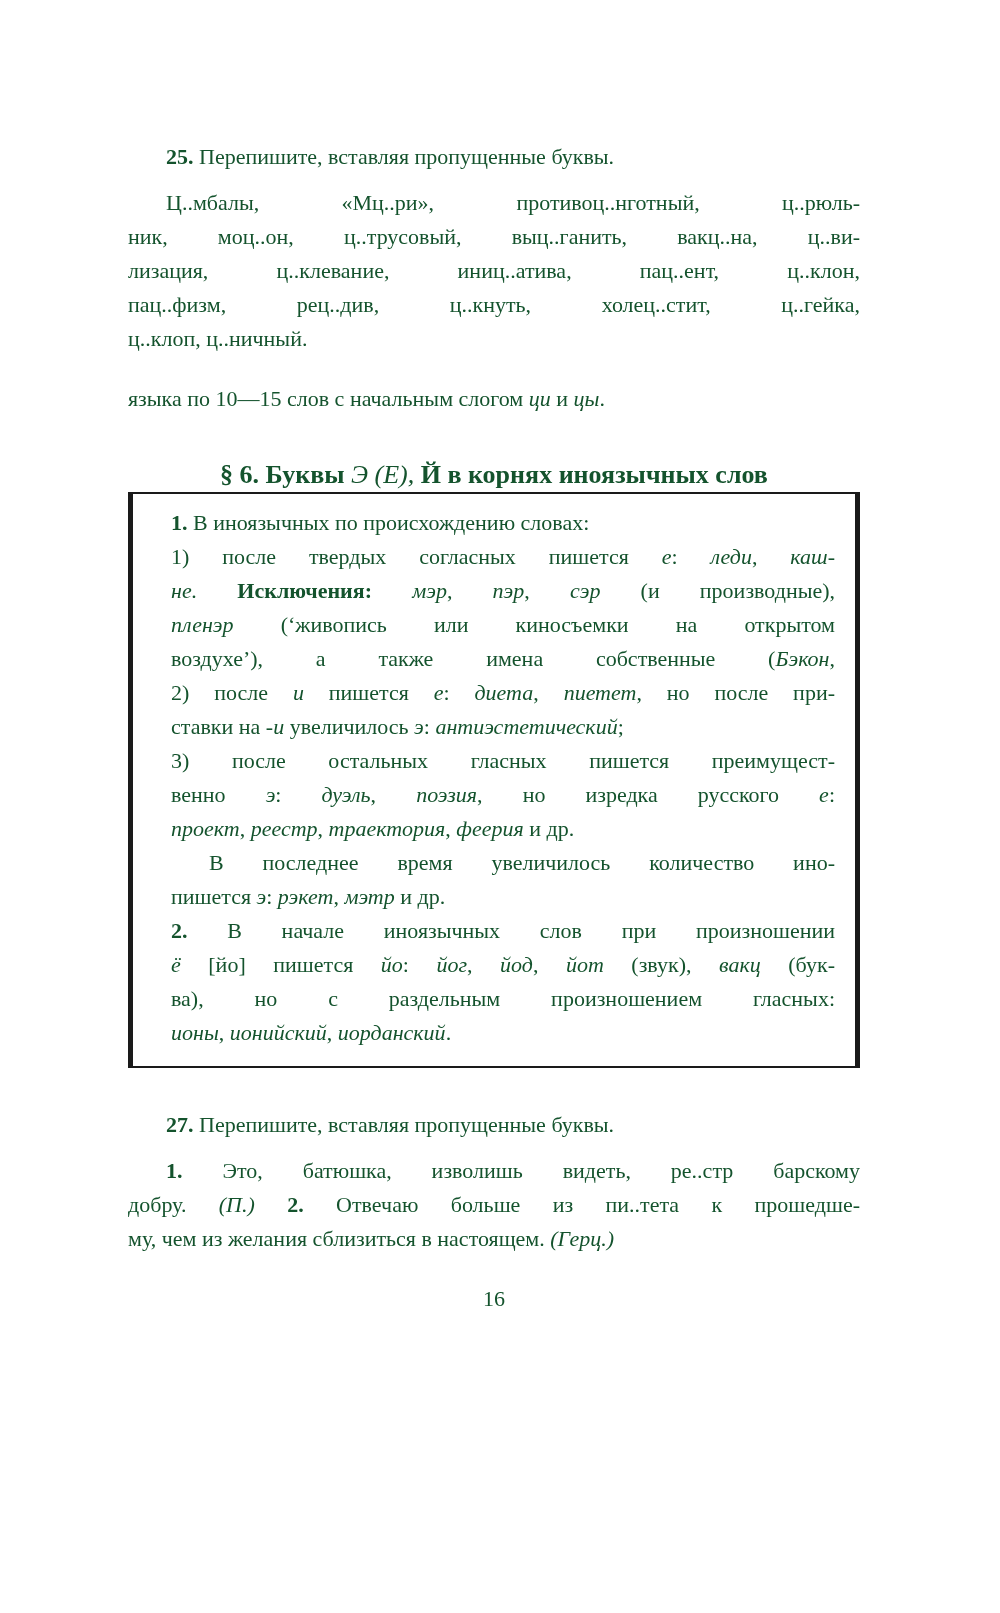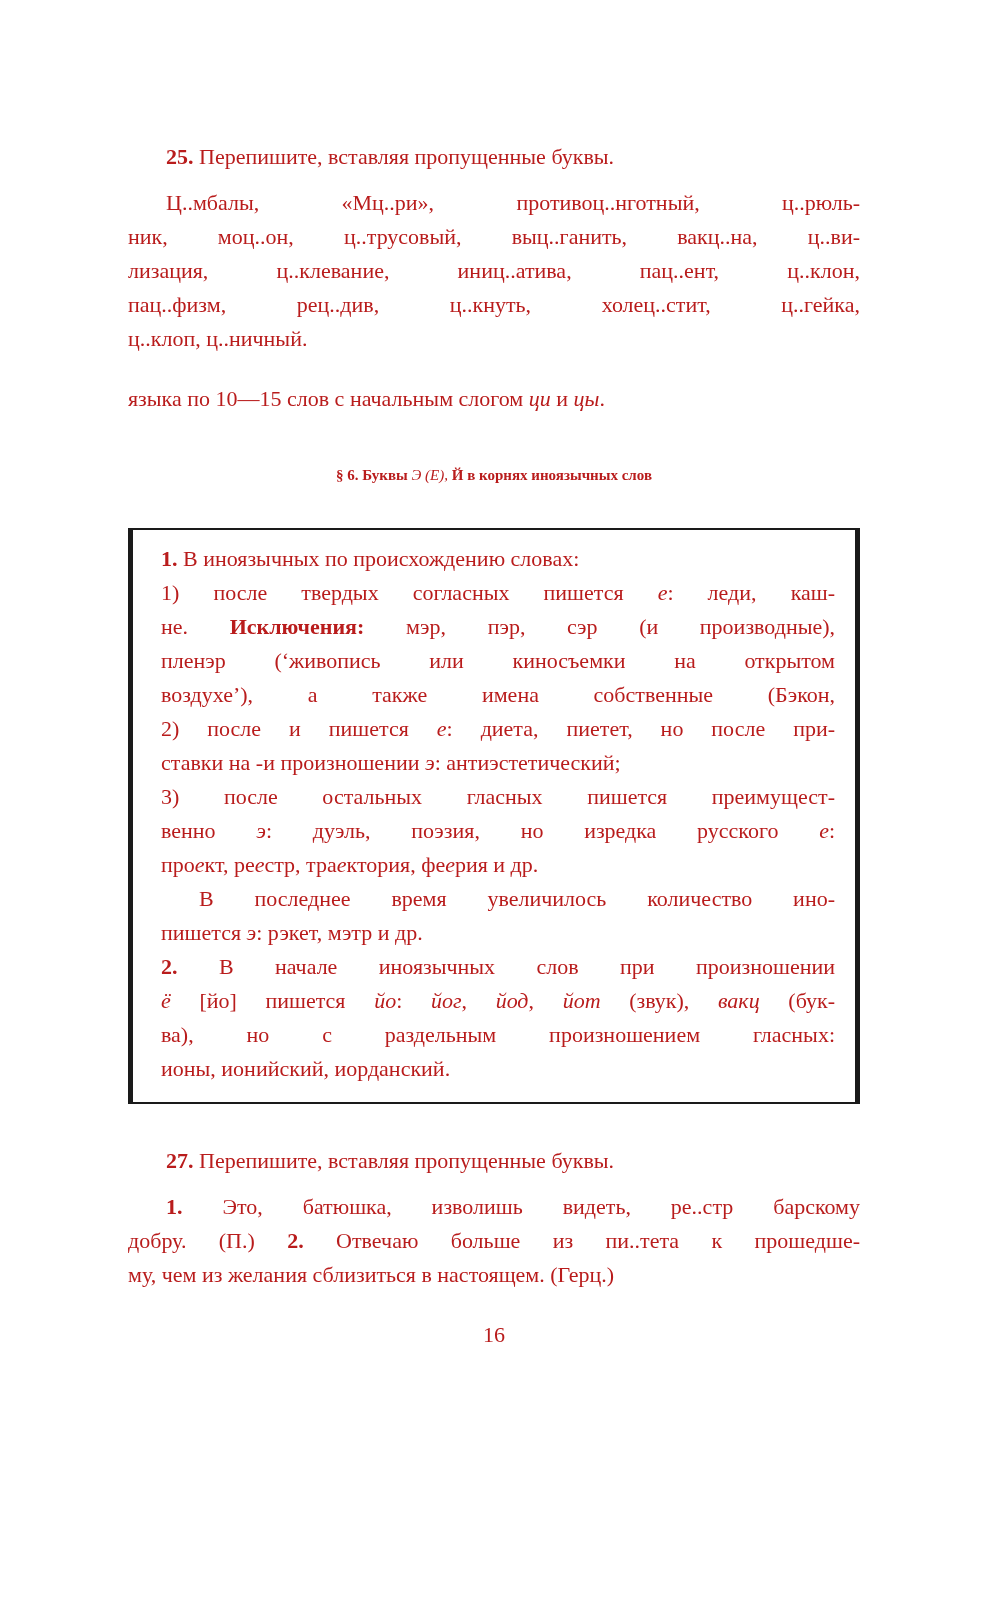--- a/index.html
+++ b/index.html
@@ -4,48 +4,47 @@
 <style>
   html, body { margin: 0; padding: 0; background: #ffffff; }
   .page {
     width: 1000px;
     height: 1613px;
     margin: 0 auto;
     background: #ffffff;
     font-family: "Liberation Serif", serif;
     font-size: 22px;
     line-height: 34px;
-    color: #b91c1c;
+    color: #14532d;
     position: relative;
     overflow: hidden;
   }
   .content { padding: 140px 140px 0 128px; }
 
   .para { margin: 0; }
   .tline { text-align: justify; text-align-last: justify; }
   .tline.tlast { text-align-last: left; }
   .tline.tindent { text-indent: 38px; }
 
   .b  { font-weight: 700; }
-  .i  { }
+  .i  { font-style: italic; }
   .bi { font-weight: 400; font-style: italic; }
 
   .mt-sm { margin-top: 12px; }
   .mt-md { margin-top: 26px; }
   .mt-lg { margin-top: 40px; }
 
-  .section-heading { font-size: 15px; margin-top: 42px; }
+  .section-heading { font-size: 26px; margin-top: 42px; }
   .section-heading .tline { text-align: center; text-align-last: center; }
 
   .rule-box {
-    margin-top: 36px;
     border: 2px solid #1a1a1a;
     border-left-width: 5px;
     border-right-width: 5px;
-    padding: 12px 20px 16px 28px;
+    padding: 12px 20px 16px 38px;
   }
 
   .page-number { margin-top: 26px; text-align: center; }
 </style>
 </head>
 <body>
 
 <div class="page">
   <div class="content">
 
@@ -74,21 +73,21 @@
           <div class="tline tlast"><span class="b">1.</span><span> В иноязычных по происхождению словах:</span></div>
         </div>
       <div class="para">
           <div class="tline"><span>1) после твердых согласных пишется </span><span class="bi">е</span><span>: </span><span class="i">леди</span><span>, </span><span class="i">каш-</span></div>
           <div class="tline"><span class="i">не.</span><span> </span><span class="b">Исключения:</span><span> </span><span class="i">мэр</span><span>, </span><span class="i">пэр</span><span>, </span><span class="i">сэр</span><span> (и производные),</span></div>
           <div class="tline"><span class="i">пленэр</span><span> (‘живопись или киносъемки на открытом</span></div>
           <div class="tline"><span>воздухе’), а также имена собственные (</span><span class="i">Бэкон</span><span>,</span></div>
         </div>
       <div class="para">
           <div class="tline"><span>2) после </span><span class="i">и</span><span> пишется </span><span class="bi">е</span><span>: </span><span class="i">диета</span><span>, </span><span class="i">пиетет</span><span>, но после при-</span></div>
-          <div class="tline tlast"><span>ставки на </span><span class="i">-и</span><span> произношении </span><span class="bi">э</span><span>: </span><span class="i">антиэстетический</span><span>;</span></div>
+          <div class="tline tlast"><span>ставки на </span><span class="i">-и</span><span> увеличилось </span><span class="bi">э</span><span>: </span><span class="i">антиэстетический</span><span>;</span></div>
         </div>
       <div class="para">
           <div class="tline"><span>3) после остальных гласных пишется преимущест-</span></div>
           <div class="tline"><span>венно </span><span class="bi">э</span><span>: </span><span class="i">дуэль</span><span>, </span><span class="i">поэзия</span><span>, но изредка русского </span><span class="bi">е</span><span>:</span></div>
           <div class="tline tlast"><span class="i">про</span><span class="bi">е</span><span class="i">кт</span><span>, </span><span class="i">ре</span><span class="bi">е</span><span class="i">стр</span><span>, </span><span class="i">тра</span><span class="bi">е</span><span class="i">ктория</span><span>, </span><span class="i">фе</span><span class="bi">е</span><span class="i">рия</span><span> и др.</span></div>
         </div>
       <div class="para">
           <div class="tline tindent"><span>В последнее время увеличилось количество ино-</span></div>
           <div class="tline tlast"><span>пишется </span><span class="bi">э</span><span>: </span><span class="i">рэкет</span><span>, </span><span class="i">мэтр</span><span> и др.</span></div>
         </div>

